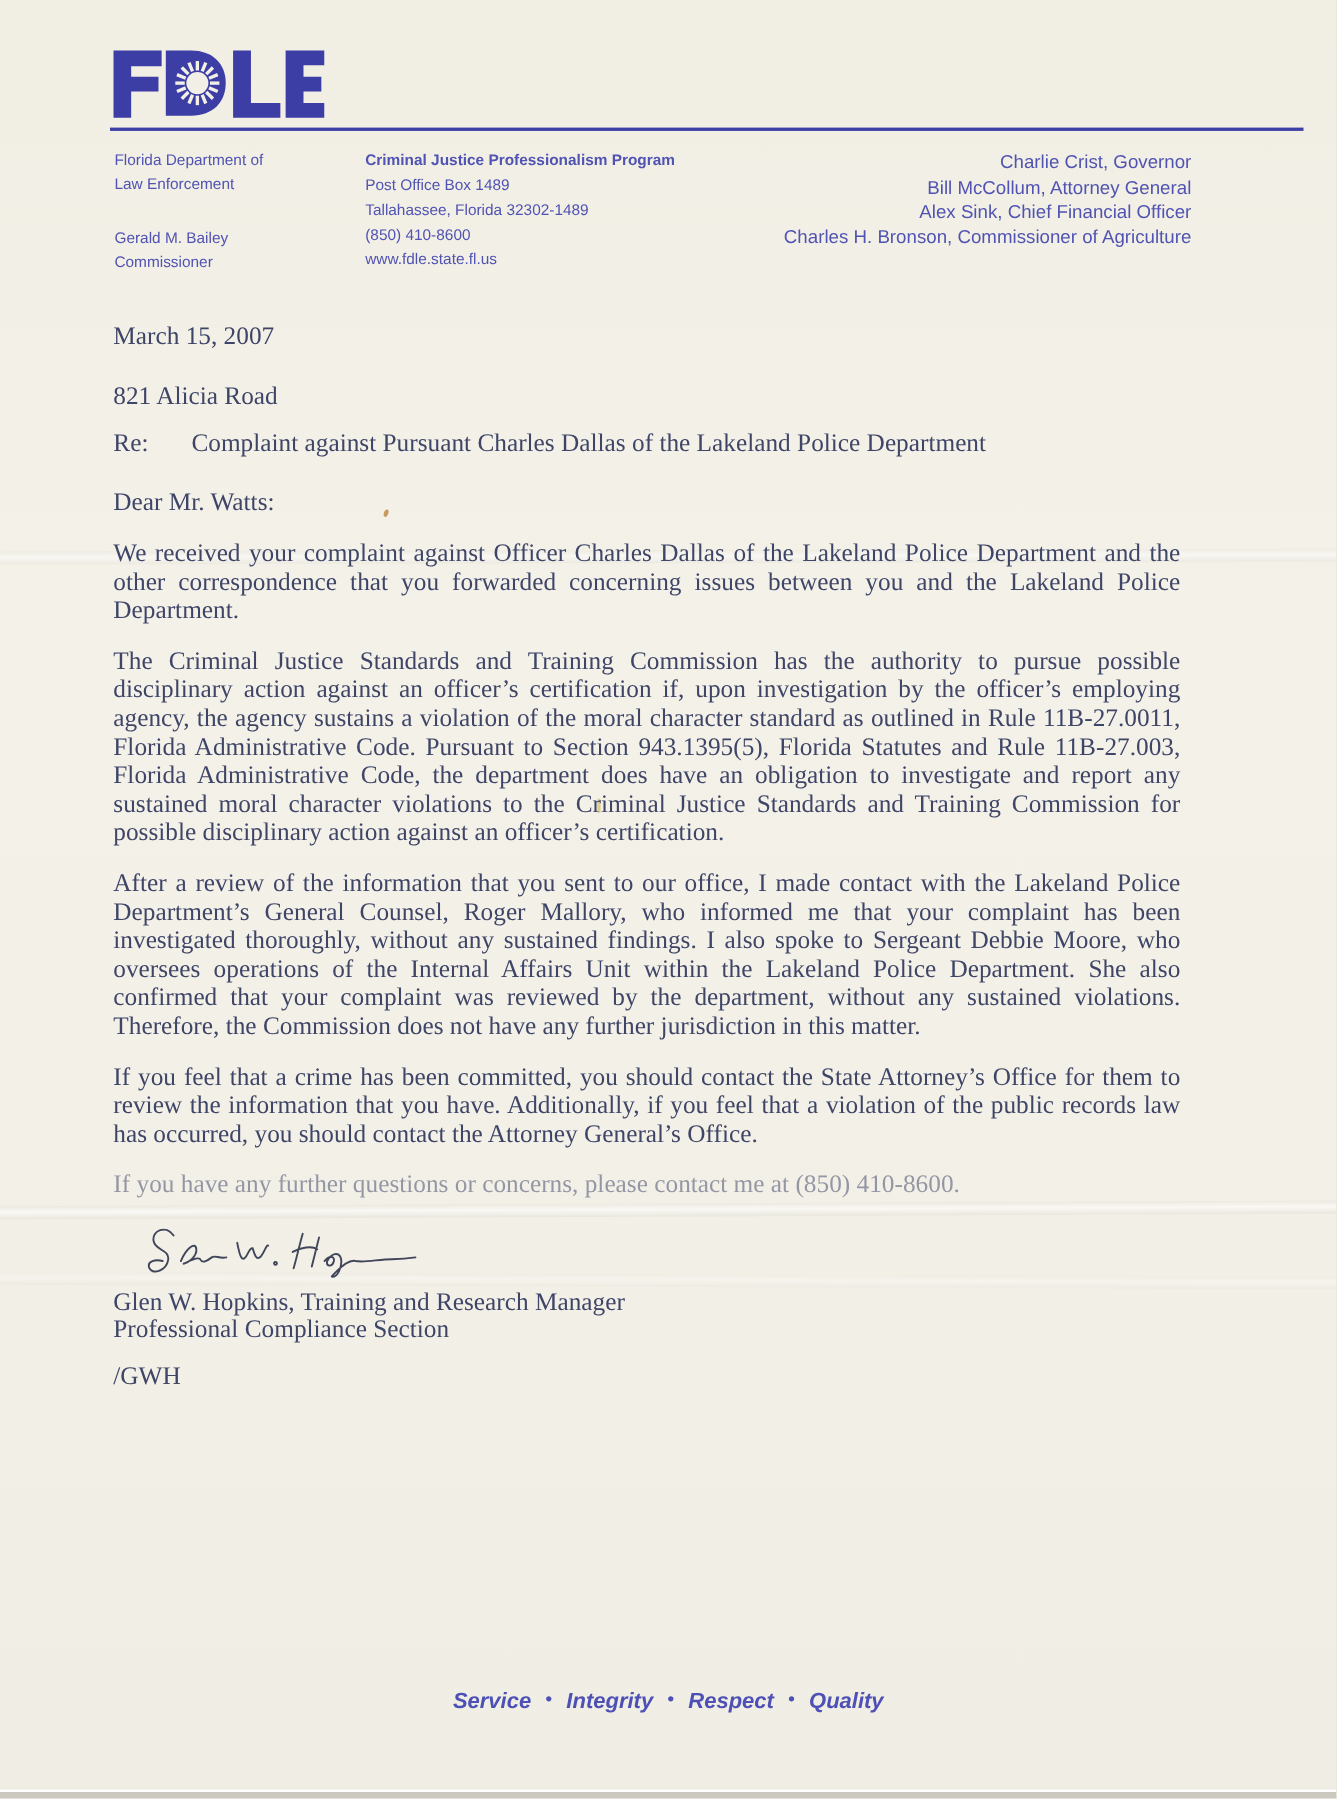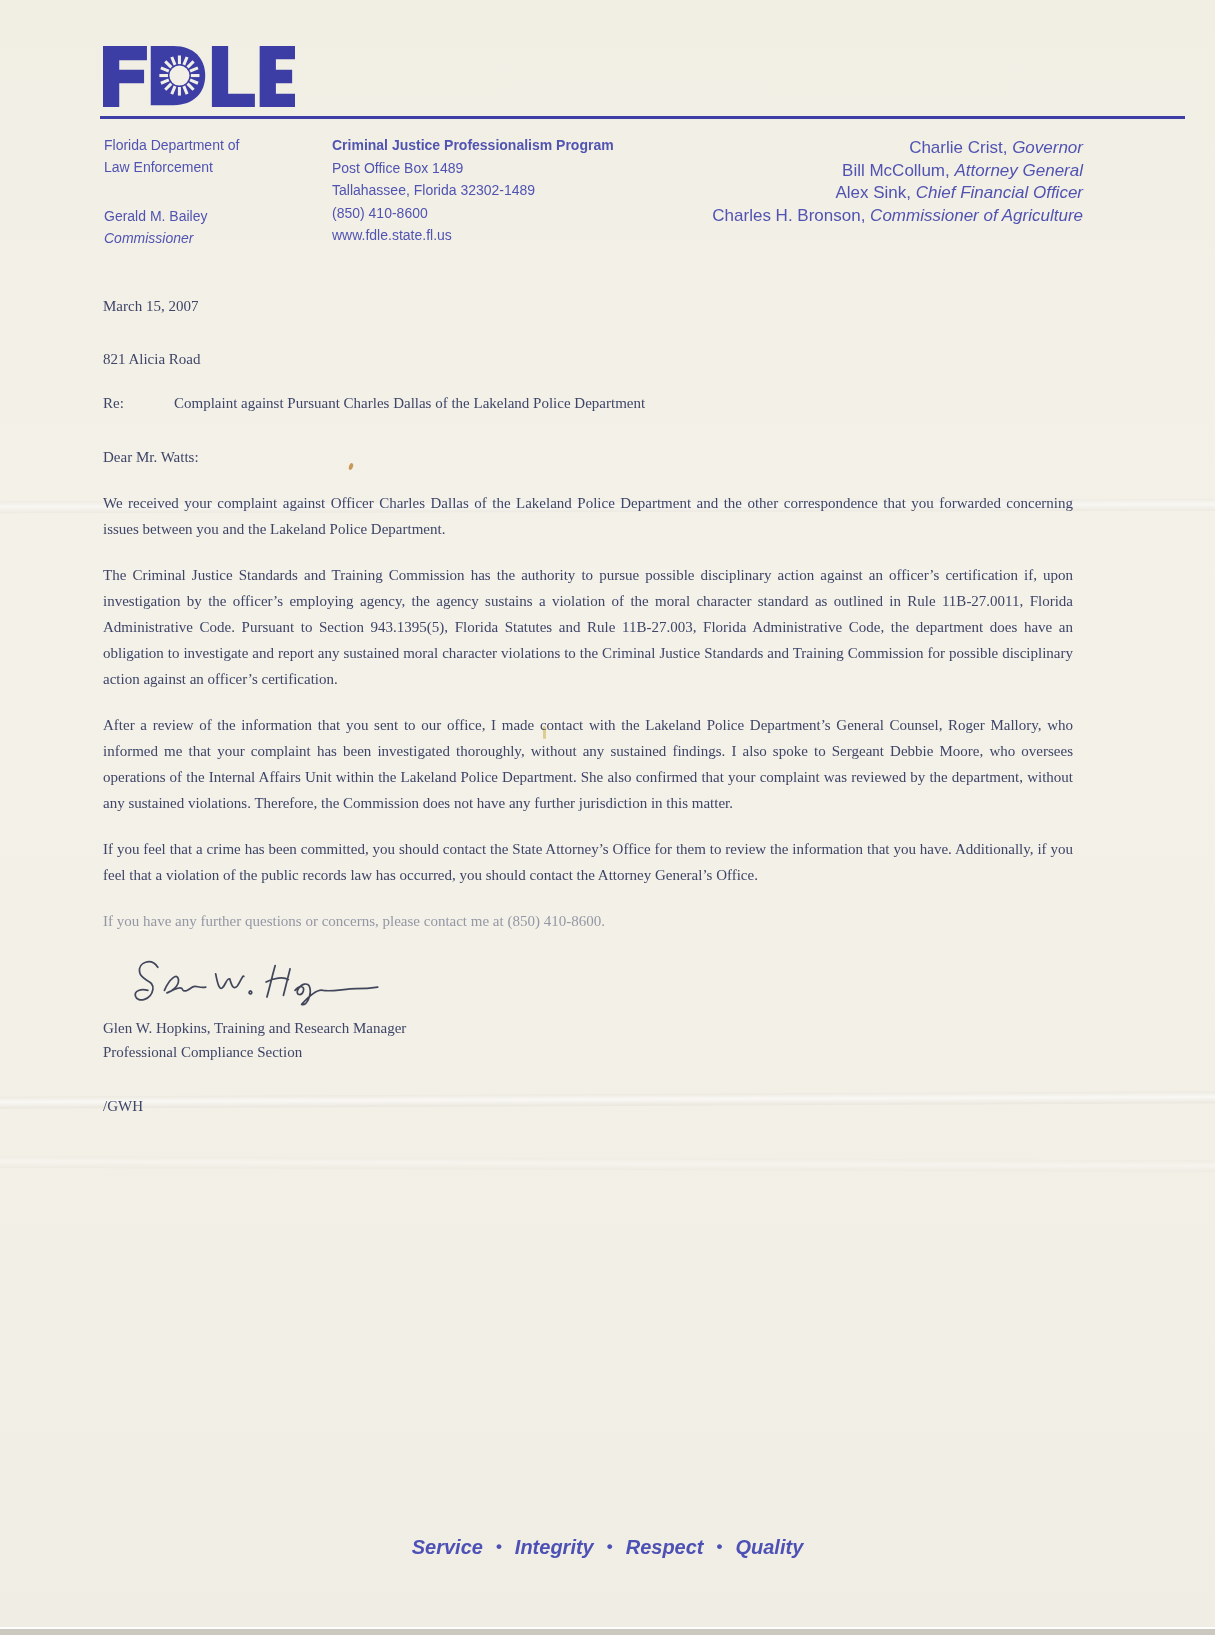--- a/index.html
+++ b/index.html
@@ -30,42 +30,42 @@
   }
   
   .logo { position: absolute; left: 103px; top: 44px; }
   .header-rule { position: absolute; left: 100px; top: 116px; width: 1085px; height: 3px; background: #3d3ea6; }
   .hdr { font-family: "Liberation Sans", sans-serif; color: #5053b2; font-size: 14px; line-height: 22px; }
   .col-left   { position: absolute; left: 104px; top: 134px; }
   .col-center { position: absolute; left: 332px; top: 134px; line-height: 22.5px; }
   .col-right  { position: absolute; right: 132px; top: 137px; text-align: right; font-size: 17px; line-height: 22.5px; }
   .hdr .spacer { height: 27px; }
   .bold { font-weight: bold; }
-  .it { font-style: italic; }
+  .it { }
   
   .letter {
     position: absolute; left: 103px; top: 293px; width: 970px;
-    font-size: 15px; line-height: 26px;
+    font-size: 23px; line-height: 26px;
   }
   .letter p, .letter div { color: #3e4567; }
   .date { margin-bottom: 28px; }
   .recipient { line-height: 25px; margin-bottom: 18px; }
   .re-line { display: flex; margin-bottom: 28px; }
   .re-label { width: 71px; flex: 0 0 71px; }
   .salutation { margin-bottom: 20px; }
   .para { text-align: justify; margin-bottom: 20px; }
   .faded { opacity: 0.52; filter: blur(0.4px); }
   .closing { margin-bottom: 0; }
   .signature-wrap { margin: 6px 0 0 4px; height: 62px; }
   .signer { line-height: 24px; }
-  .initials { margin-top: 29px; }
+  .initials { margin-top: 18px; }
   
   .footer {
     position: absolute; left: 0; top: 1536px; width: 100%;
-    display: flex; justify-content: center; align-items: center; gap: 13px;
+    display: flex; justify-content: center; align-items: flex-start; gap: 13px;
     font-family: "Liberation Sans", sans-serif; font-style: italic; font-weight: bold;
     font-size: 20px; color: #4d50b5;
   }
   .footer .dot { font-style: normal; font-size: 17px; position: relative; top: -1px; }
 </style>
 </head>
 <body>
 
 <div class="paper">
 

